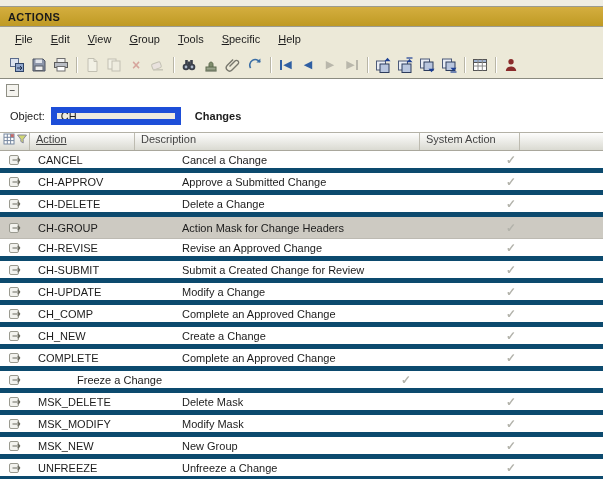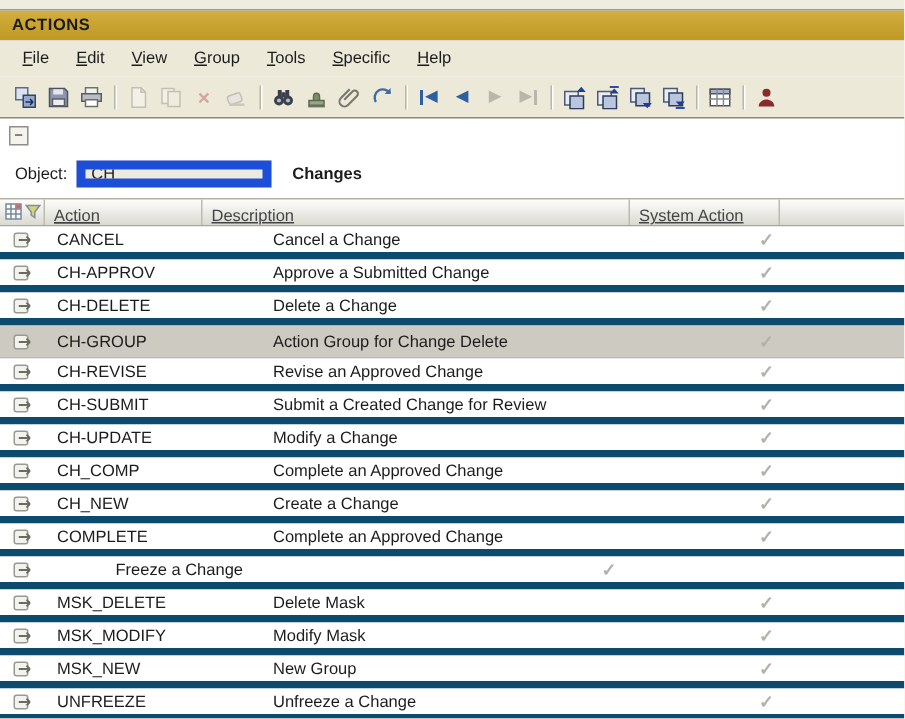--- a/index.html
+++ b/index.html
@@ -41,21 +41,21 @@
     width:130px; height:18px; background:#EDEAE0; border:6px solid #1d4ed8;
     font-family:"Liberation Sans", sans-serif; font-size:11px; padding:0 4px; color:#222;
   }
   .object-desc { margin-left:14px;font-weight:bold; }
 
   .grid { margin-top:7px; width:603px; }
   .grid-header {
     display:flex; height:19px; background:linear-gradient(#fdfdfc,#dadad2);
     border-top:1px solid #b3b1a6; border-bottom:1px solid #a9a79c; color:#444;
   }
-  .gh-cell { display:flex; align-items:flex-end; padding-left:6px; border-right:1px solid #bdbbb0;text-decoration:underline; }
+  .gh-cell { display:flex; align-items:flex-start; padding-left:6px; border-right:1px solid #bdbbb0; }
   .gh-icons { width:30px; justify-content:flex-start; padding-left:3px; gap:1px; }
   .gh-action { width:105px; }
   .gh-action .label { text-decoration:underline; }
   .gh-desc { width:285px; }
   .gh-sys { width:100px; }
   .gh-fill { flex:1; border-right:none; }
 
   .grid-row { display:flex; height:22px; align-items:center; border-bottom:5px solid #0c4a6e; background:#fff; }
   .grid-row.selected { background:#CDCAC2; border-bottom:1px solid #bdbab2; }
   .c-icon { width:30px; display:flex; justify-content:center; align-items:center; }
@@ -289,21 +289,21 @@
             <div class="c-fill"></div>
           </div>
           <div class="grid-row selected">
             <div class="c-icon">
               <svg width="14" height="14" viewBox="0 0 14 14">
                 <rect x="1.5" y="2.5" width="9" height="9" rx="1.5" fill="#f2f2ee" stroke="#9a9a90"></rect>
                 <path d="M4.5 7h7.5M12 7L9.6 4.7M12 7L9.6 9.3" stroke="#6b6b60" stroke-width="1.2" fill="none"></path>
               </svg>
             </div>
             <div class="c-action">CH-GROUP</div>
-            <div class="c-desc">Action Group for Change Delete</div>
+            <div class="c-desc">Action Mask for Change Headers</div>
             <div class="c-sys">✓</div>
             <div class="c-fill"></div>
           </div>
           <div class="grid-row">
             <div class="c-icon">
               <svg width="14" height="14" viewBox="0 0 14 14">
                 <rect x="1.5" y="2.5" width="9" height="9" rx="1.5" fill="#f2f2ee" stroke="#9a9a90"></rect>
                 <path d="M4.5 7h7.5M12 7L9.6 4.7M12 7L9.6 9.3" stroke="#6b6b60" stroke-width="1.2" fill="none"></path>
               </svg>
             </div>

